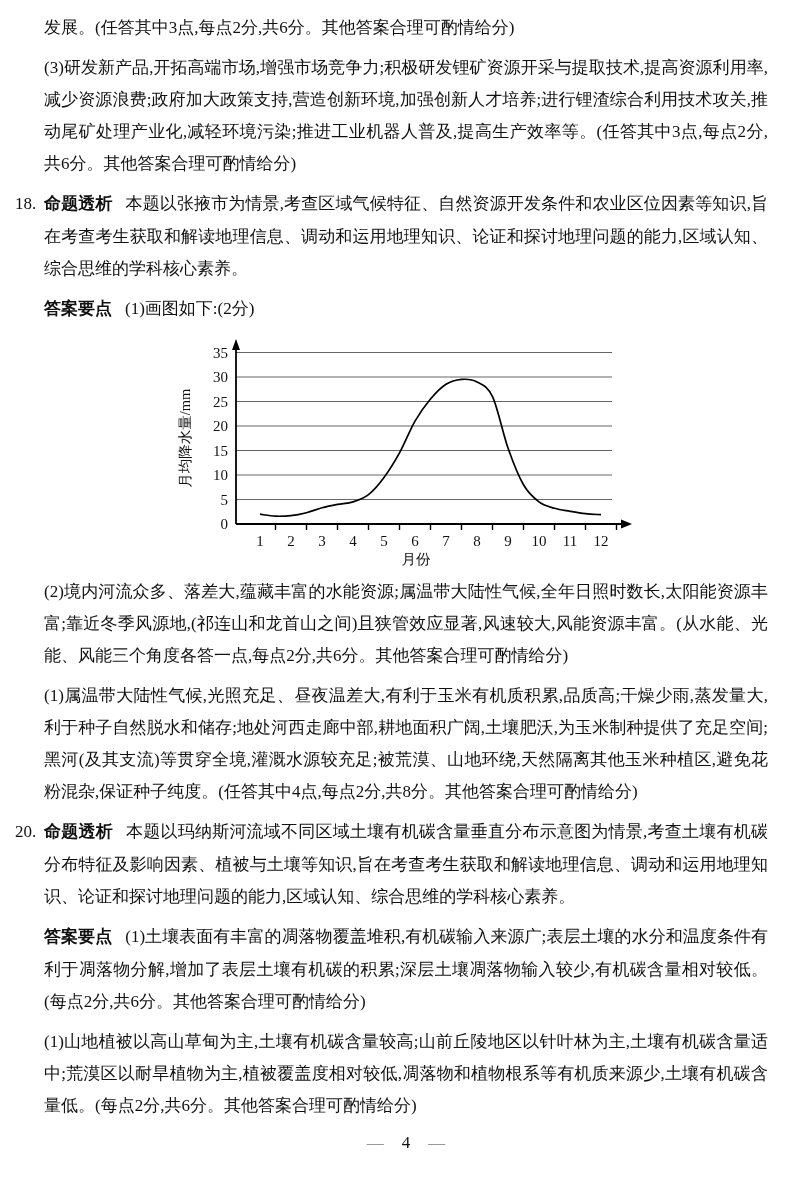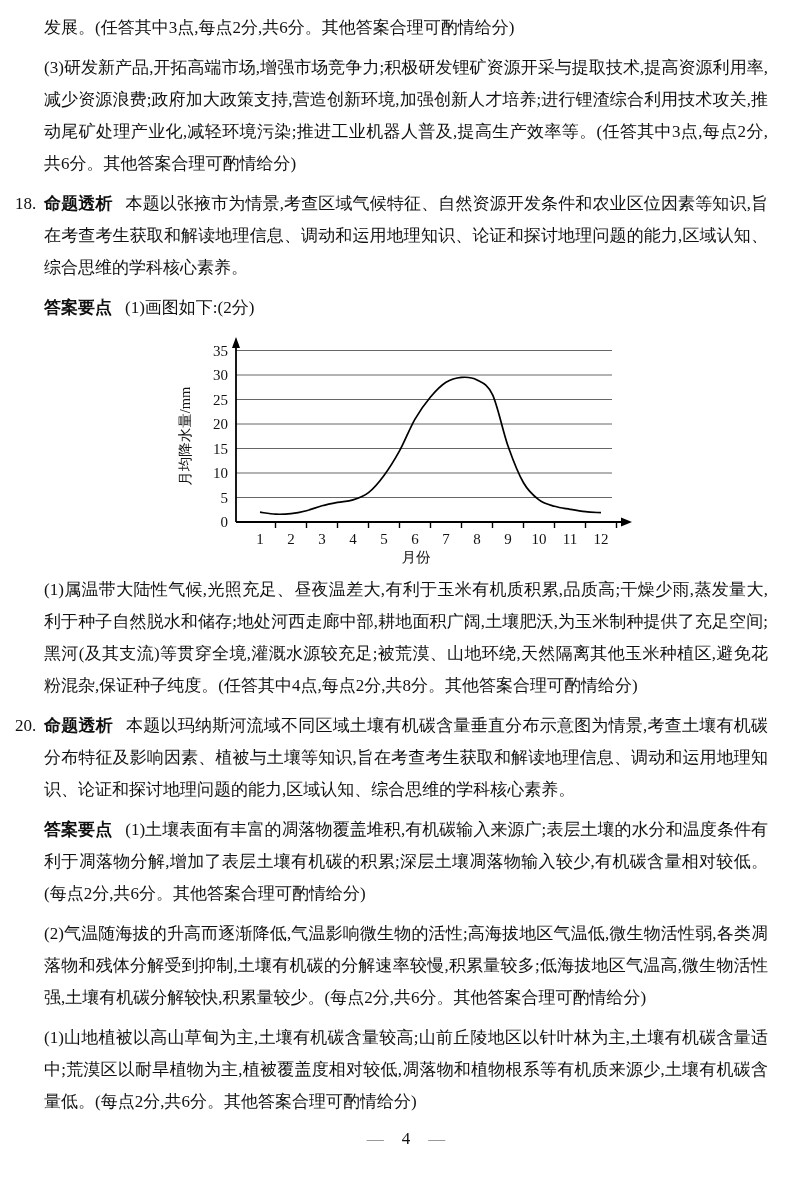--- a/index.html
+++ b/index.html
@@ -17,21 +17,21 @@
     text-align:justify;
     text-justify:inter-character;
     word-break:break-all;
   }
   .item{position:relative;}
   .qnum{
     position:absolute;left:-21px;top:0;
     font-size:17px;line-height:32px;font-family:Liberation Serif, serif;
   }
   .lbl{
-    font-family:Liberation Sans, sans-serif;
+    font-family:Liberation Mono, monospace;
     font-weight:bold;
     margin-right:13px;
   }
   .chart-wrap{margin:3px 0 5px 136px;width:470px;height:234px;}
   .grid{stroke:#555;stroke-width:0.9;}
   .axis{stroke:#000;stroke-width:1.8;}
   .tick{stroke:#000;stroke-width:1.4;}
   .curve{fill:none;stroke:#000;stroke-width:1.7;}
   .ticklbl{font-size:15px;font-family:"Liberation Serif", serif;fill:#111;}
   .axislbl{font-size:14.5px;font-family:"Liberation Serif", serif;fill:#111;}
@@ -98,28 +98,28 @@
           <text x="336" y="212" text-anchor="middle" class="ticklbl">9</text>
           <text x="367" y="212" text-anchor="middle" class="ticklbl">10</text>
           <text x="398" y="212" text-anchor="middle" class="ticklbl">11</text>
           <text x="429" y="212" text-anchor="middle" class="ticklbl">12</text>
           <text x="244" y="230" text-anchor="middle" class="axislbl">月份</text>
           <text x="18" y="104.25" text-anchor="middle" class="axislbl" transform="rotate(-90 18 104.25)">月均降水量/mm</text>
           <path d="M88,180.2C90.6,180.5 98.3,181.9 103.5,182.2C108.7,182.4 113.8,182.2 119.0,181.7C124.2,181.1 129.3,180.0 134.5,178.7C139.7,177.4 144.8,175.2 150.0,173.8C155.2,172.4 160.3,171.4 165.5,170.4C170.7,169.4 175.8,169.6 181.0,167.9C186.2,166.3 191.3,164.7 196.5,160.6C201.7,156.5 206.8,150.4 212.0,143.4C217.2,136.5 222.3,128.3 227.5,118.9C232.7,109.6 237.8,96.1 243.0,87.1C248.2,78.1 253.3,71.2 258.5,65.0C263.7,58.9 268.8,53.6 274.0,50.3C279.2,47.1 284.3,45.9 289.5,45.4C294.7,45.0 299.8,45.0 305.0,47.9C310.2,50.8 315.3,51.6 320.5,62.6C325.7,73.6 330.8,99.3 336.0,114.0C341.2,128.8 346.3,141.8 351.5,150.8C356.7,159.8 361.8,164.0 367.0,167.9C372.2,171.9 377.3,172.8 382.5,174.3C387.7,175.9 392.8,176.4 398.0,177.3C403.2,178.2 408.3,179.1 413.5,179.7C418.7,180.3 426.4,180.5 429.0,180.7" class="curve"></path>
         </svg>
     </div>
 
+    <p class="para">(2)境内河流众多、落差大,蕴藏丰富的水能资源;属温带大陆性气候,全年日照时数长,太阳能资源丰富;靠近冬季风源地,(祁连山和龙首山之间)且狭管效应显著,风速较大,风能资源丰富。(从水能、光能、风能三个角度各答一点,每点2分,共6分。其他答案合理可酌情给分)</p>
     <p class="para">(1)属温带大陆性气候,光照充足、昼夜温差大,有利于玉米有机质积累,品质高;干燥少雨,蒸发量大,利于种子自然脱水和储存;地处河西走廊中部,耕地面积广阔,土壤肥沃,为玉米制种提供了充足空间;黑河(及其支流)等贯穿全境,灌溉水源较充足;被荒漠、山地环绕,天然隔离其他玉米种植区,避免花粉混杂,保证种子纯度。(任答其中4点,每点2分,共8分。其他答案合理可酌情给分)</p>
   </div>
 
   <div class="item">
     <span class="qnum">20.</span>
     <p class="para"><b class="lbl">命题透析</b><span>本题以玛纳斯河流域不同区域土壤有机碳含量垂直分布示意图为情景,考查土壤有机碳分布特征及影响因素、植被与土壤等知识,旨在考查考生获取和解读地理信息、调动和运用地理知识、论证和探讨地理问题的能力,区域认知、综合思维的学科核心素养。</span></p>
     <p class="para"><b class="lbl">答案要点</b><span>(1)土壤表面有丰富的凋落物覆盖堆积,有机碳输入来源广;表层土壤的水分和温度条件有利于凋落物分解,增加了表层土壤有机碳的积累;深层土壤凋落物输入较少,有机碳含量相对较低。(每点2分,共6分。其他答案合理可酌情给分)</span></p>
-    <p class="para">(2)气温随海拔的升高而逐渐降低,气温影响微生物的活性;高海拔地区气温低,微生物活性弱,各类凋落物和残体分解受到抑制,土壤有机碳的分解速率较慢,积累量较多;低海拔地区气温高,微生物活性强,土壤有机碳分解较快,积累量较少。(每点2分,共6分。其他答案合理可酌情给分)</p>
     <p class="para">(1)山地植被以高山草甸为主,土壤有机碳含量较高;山前丘陵地区以针叶林为主,土壤有机碳含量适中;荒漠区以耐旱植物为主,植被覆盖度相对较低,凋落物和植物根系等有机质来源少,土壤有机碳含量低。(每点2分,共6分。其他答案合理可酌情给分)</p>
   </div>
 
   <div class="footer">
     <span class="dash">—</span><span>4</span><span class="dash">—</span>
   </div>
 
 </div>
 
 </body></html>

